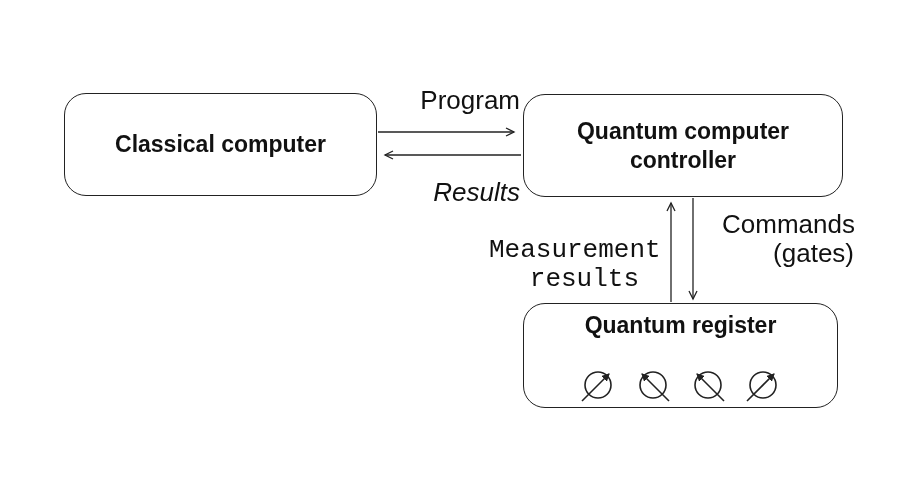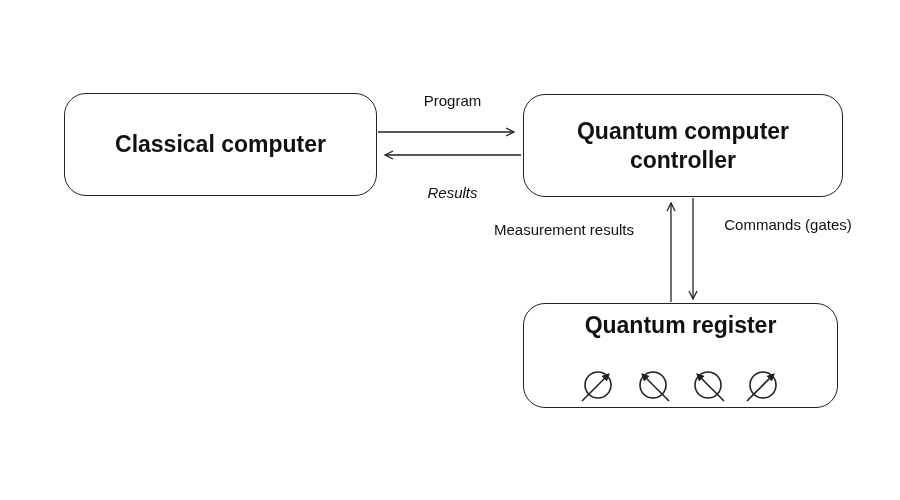--- a/index.html
+++ b/index.html
@@ -39,28 +39,28 @@
   #node-register{left:523px;top:303px;width:315px;height:105px;padding-top:6px;gap:20px;}
   .qubit-row{
     display:flex;
     gap:11px;
     align-items:center;
     justify-content:center;
     margin-top:3px;
   }
   .edge-label{
     position:absolute;
-    font-size:15px;
+    font-size:26px;
     line-height:29px;
-    text-align:center;
+    text-align:right;
     color:var(--text);
   }
   #label-program{left:385px;top:86px;width:135px;}
   #label-results{left:385px;top:178px;width:135px;font-style:italic;}
-  #label-measurement{left:489px;top:215px;width:150px;}
+  #label-measurement{left:489px;top:236px;width:150px;font-family:Liberation Mono, monospace;}
   #label-commands{left:722px;top:210px;width:132px;}
   svg.edges{
     position:absolute;
     left:0;top:0;
     pointer-events:none;
   }
   .qubit{display:block;}
 </style>
 </head>
 <body>

